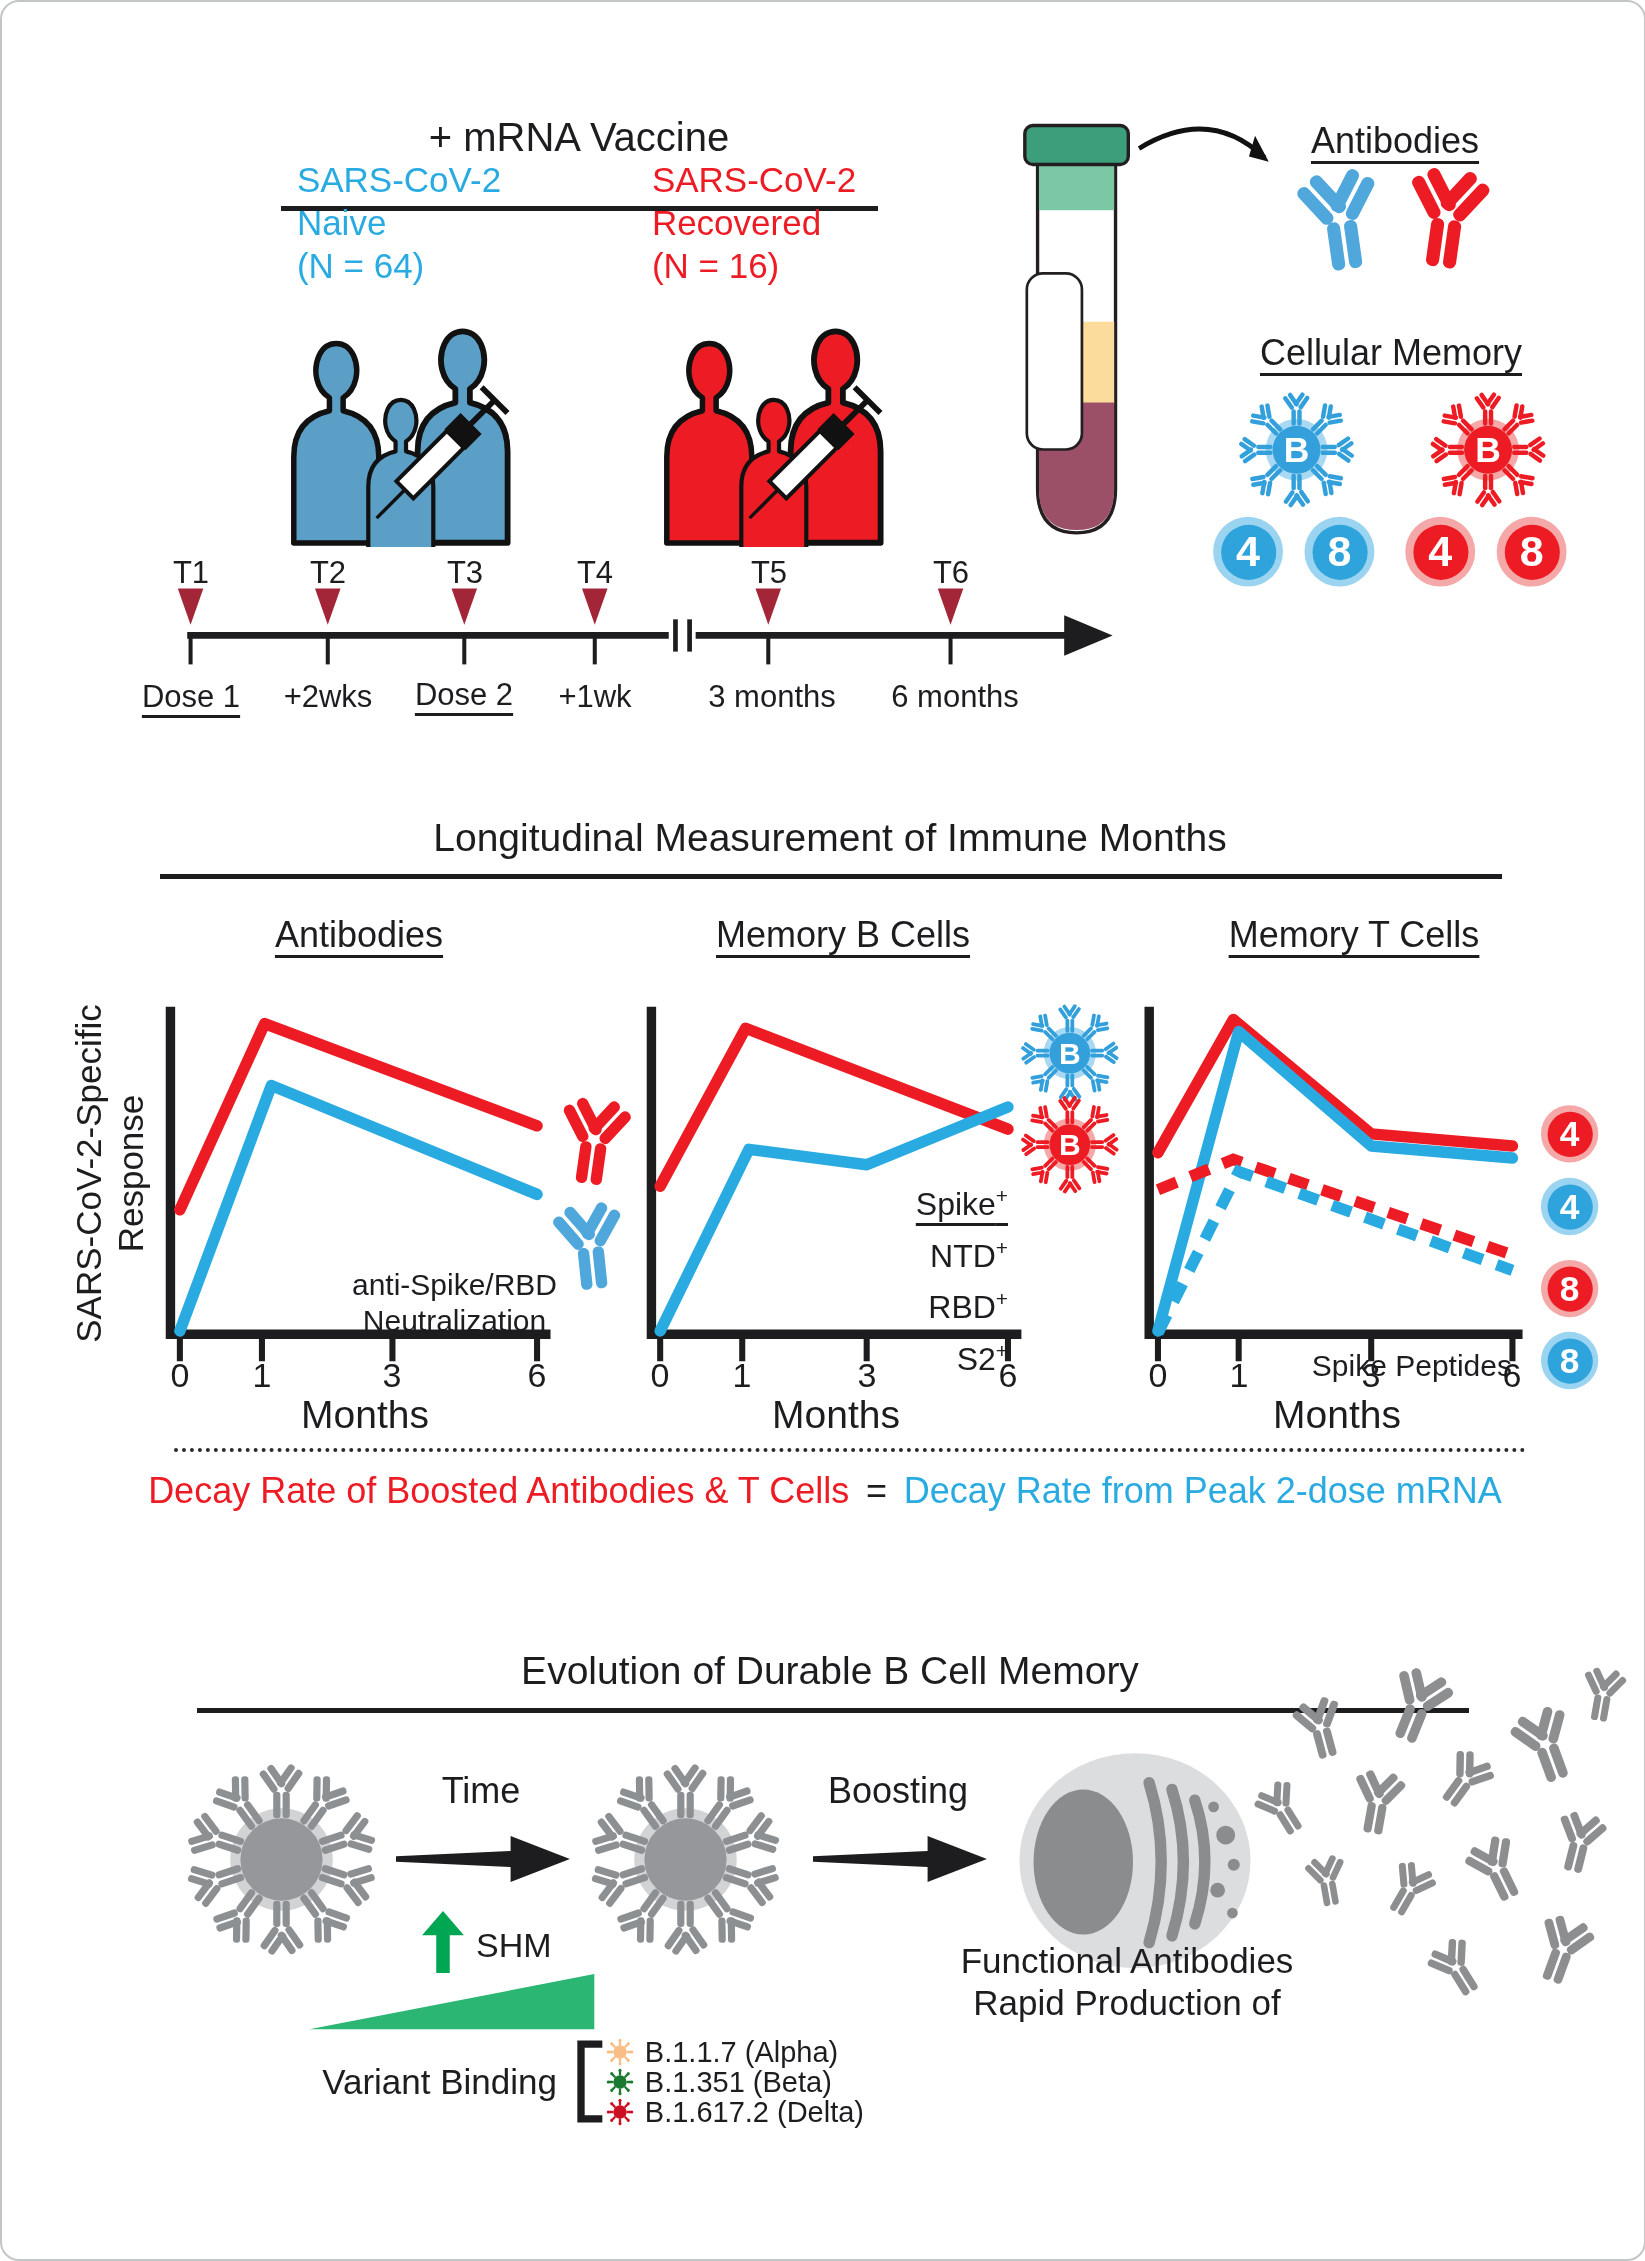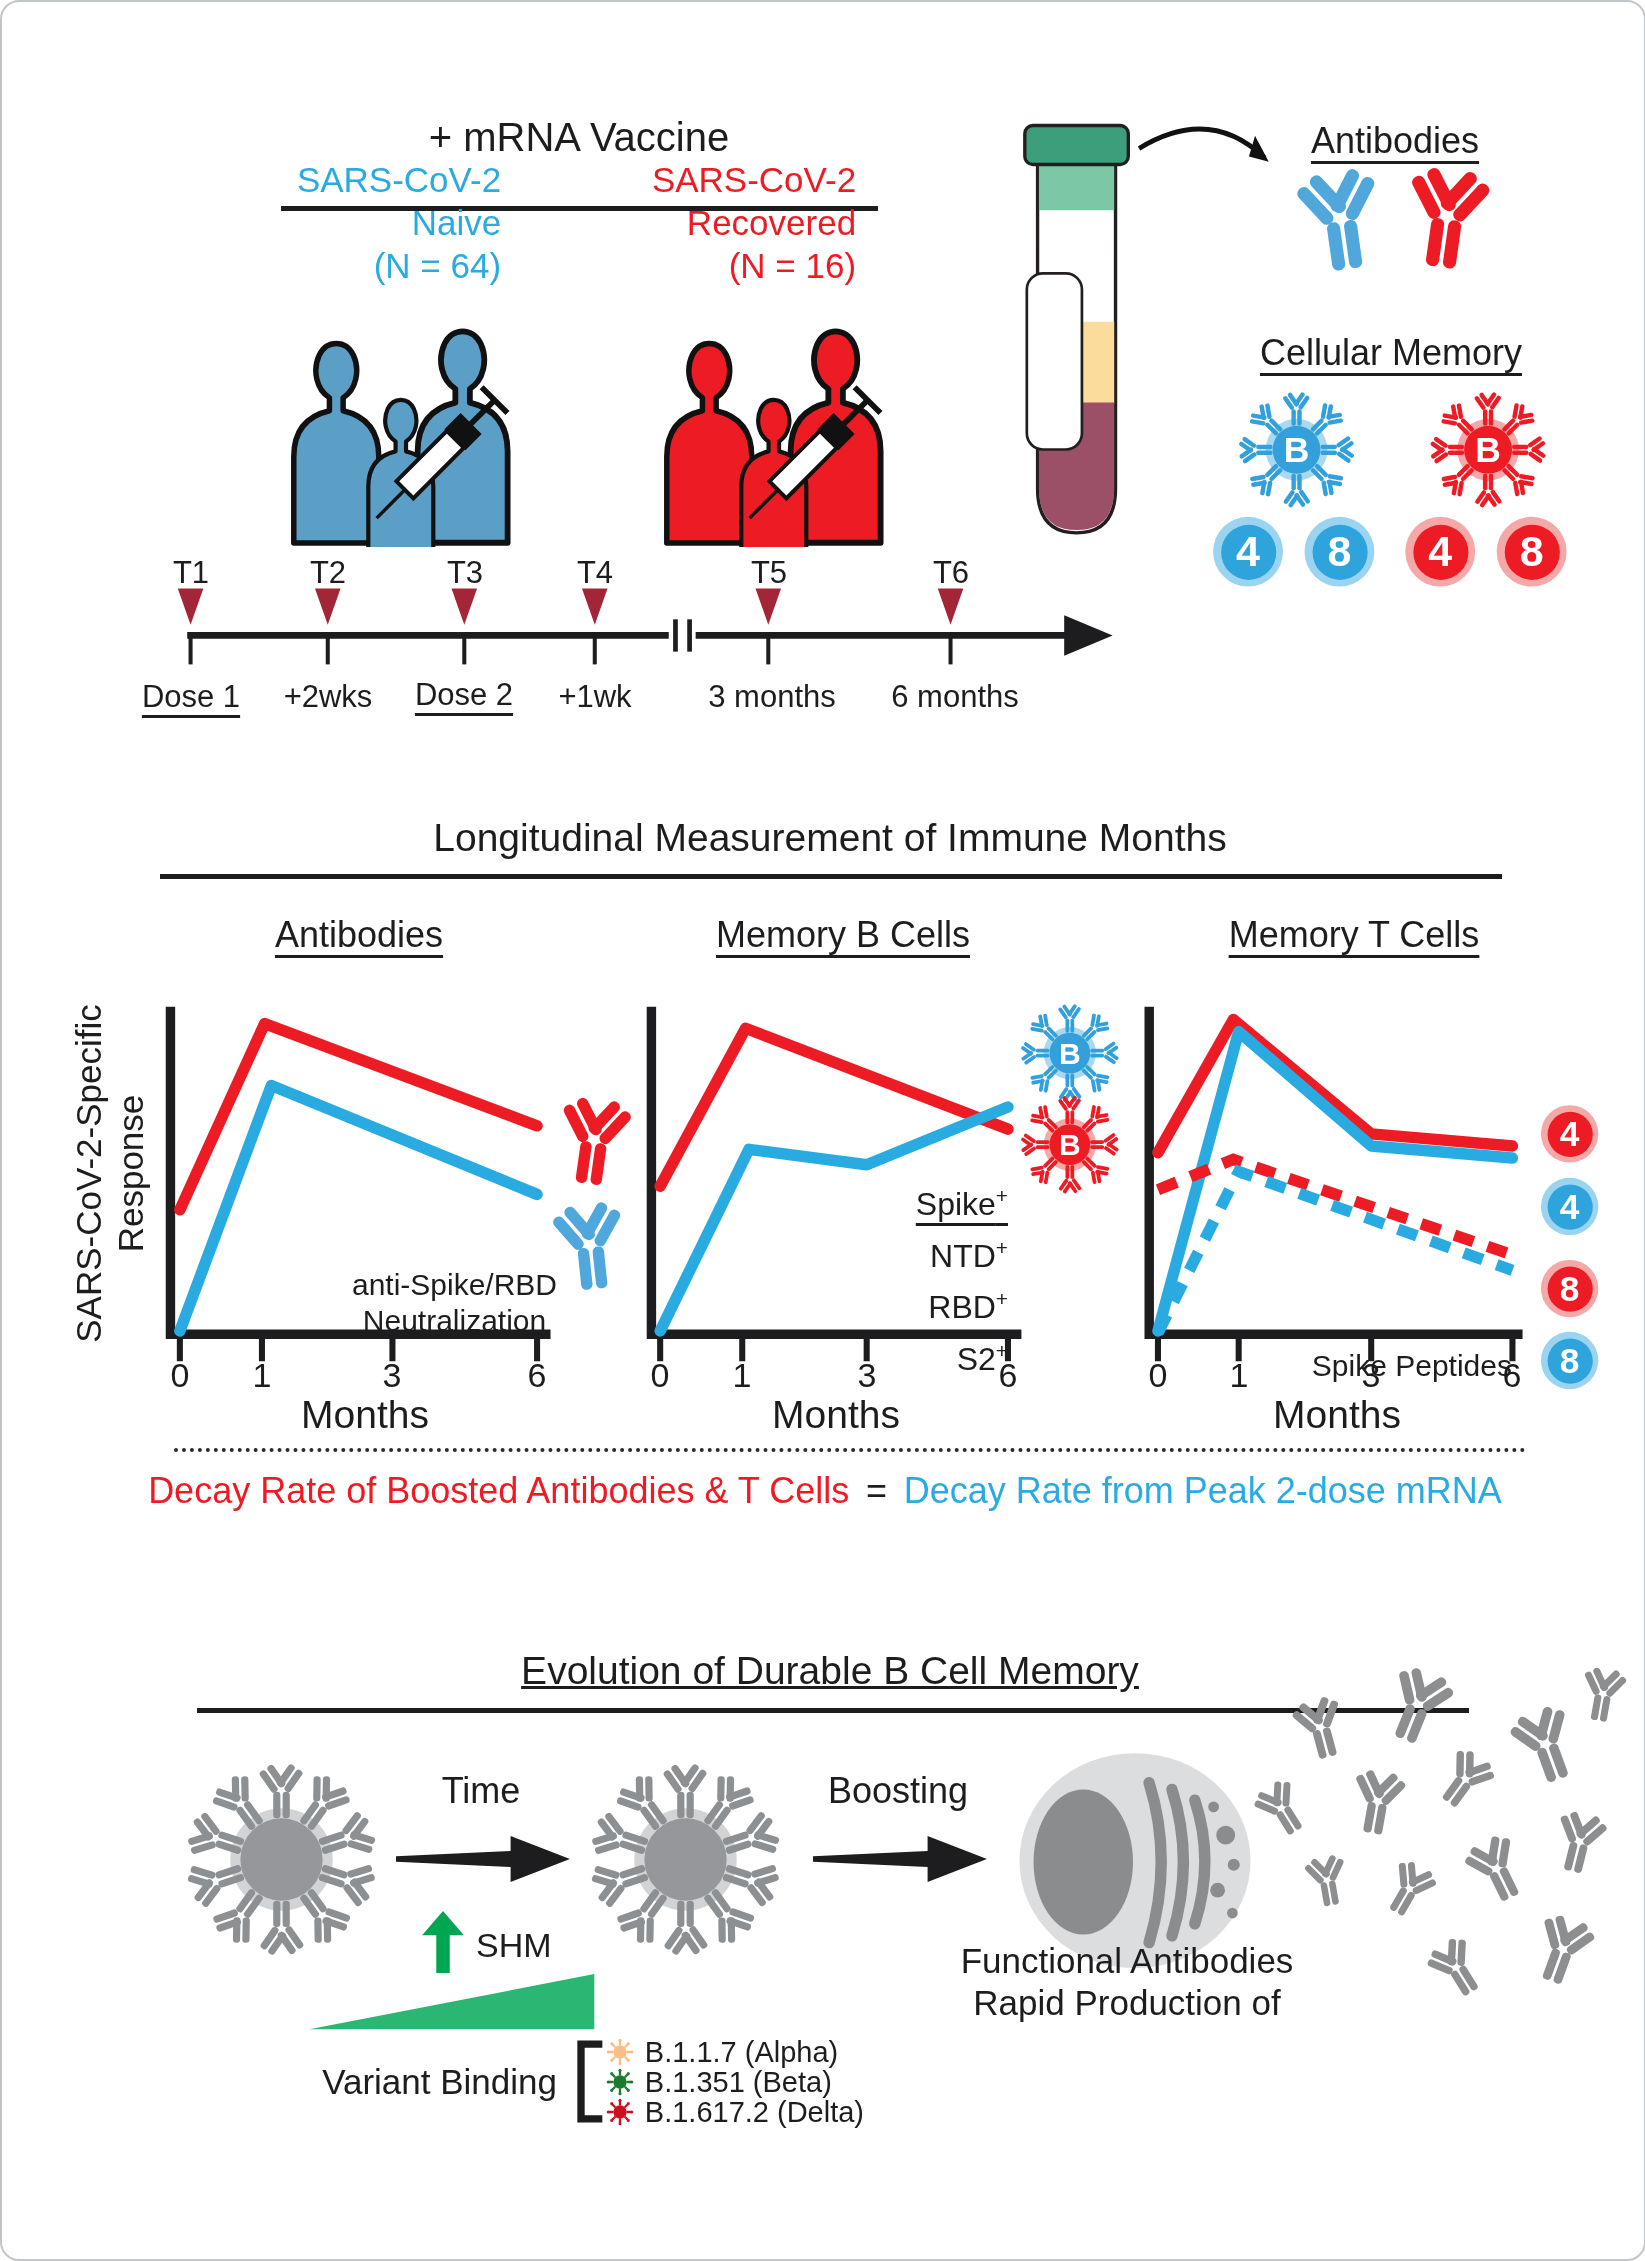--- a/index.html
+++ b/index.html
@@ -5,30 +5,30 @@
   html,body{margin:0;padding:0;background:#fff;}
   .canvas{position:relative;width:1646px;height:2261px;background:#fff;border:2px solid #c2c6c9;
     border-radius:19px;overflow:hidden;font-family:"Liberation Sans",sans-serif;color:#1d1d1f;box-sizing:border-box;}
   .abs{position:absolute;}
   .ctr{transform:translateX(-50%);white-space:nowrap;}
   .tc{text-align:center;}
   .u{text-decoration:underline;text-underline-offset:8px;text-decoration-thickness:3.4px;}
   .blue{color:#29ABE2;} .red{color:#ED1C24;}
   .hrule{background:#1d1d1f;height:5.4px;}
   .title1{font-size:40px;}
-  .grp{font-size:35px;line-height:43px;text-align:right;}
+  .grp{font-size:35px;line-height:43px;text-align:left;}
   .h2{font-size:36px;}
   .tlab{font-size:31px;}
   .midtitle{font-size:39px;}
   .ticknum{font-size:34px;}
   .months{font-size:39px;}
   .ann{font-size:30px;line-height:36px;}
   .c2row{font-size:32px;line-height:44px;}
   .decay{font-size:36px;}
-  .btitle{font-size:39px;text-decoration:underline;}
+  .btitle{font-size:39px;}
   .blab{font-size:36px;}
   .rapid{font-size:35px;line-height:42px;}
   .shm{font-size:34px;}
   .vbind{font-size:35px;}
   .vrow{display:flex;align-items:center;height:30px;gap:10.8px;font-size:29px;}
   sup{font-size:65%;}
   .dotted{border-top:4.7px dotted #2b2b2b;}
   svg text{font-family:"Liberation Sans",sans-serif;}
 </style>
 </head>

